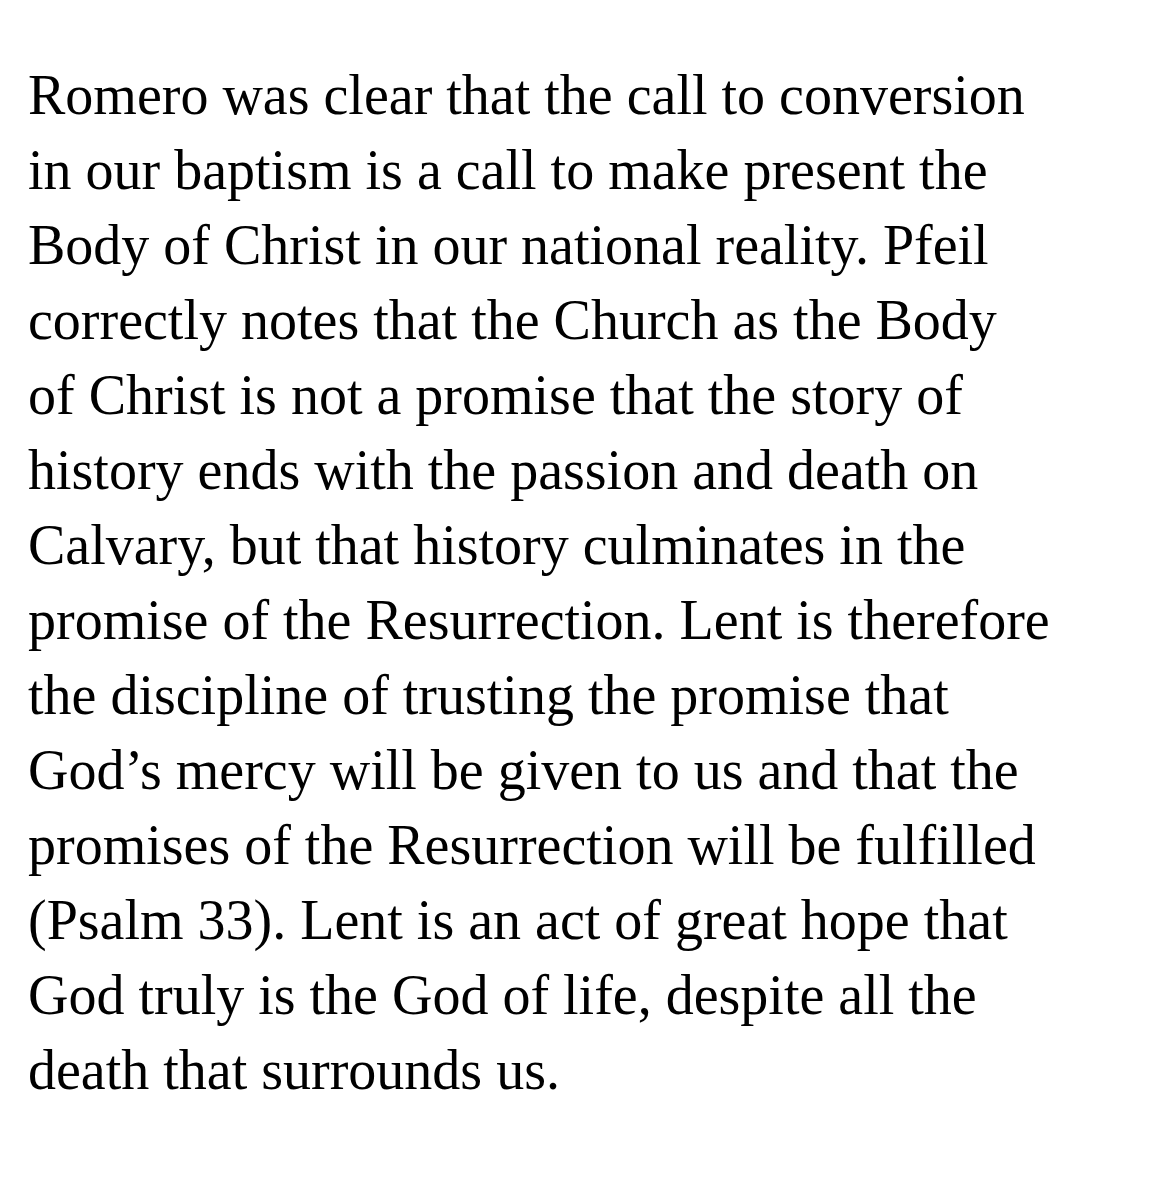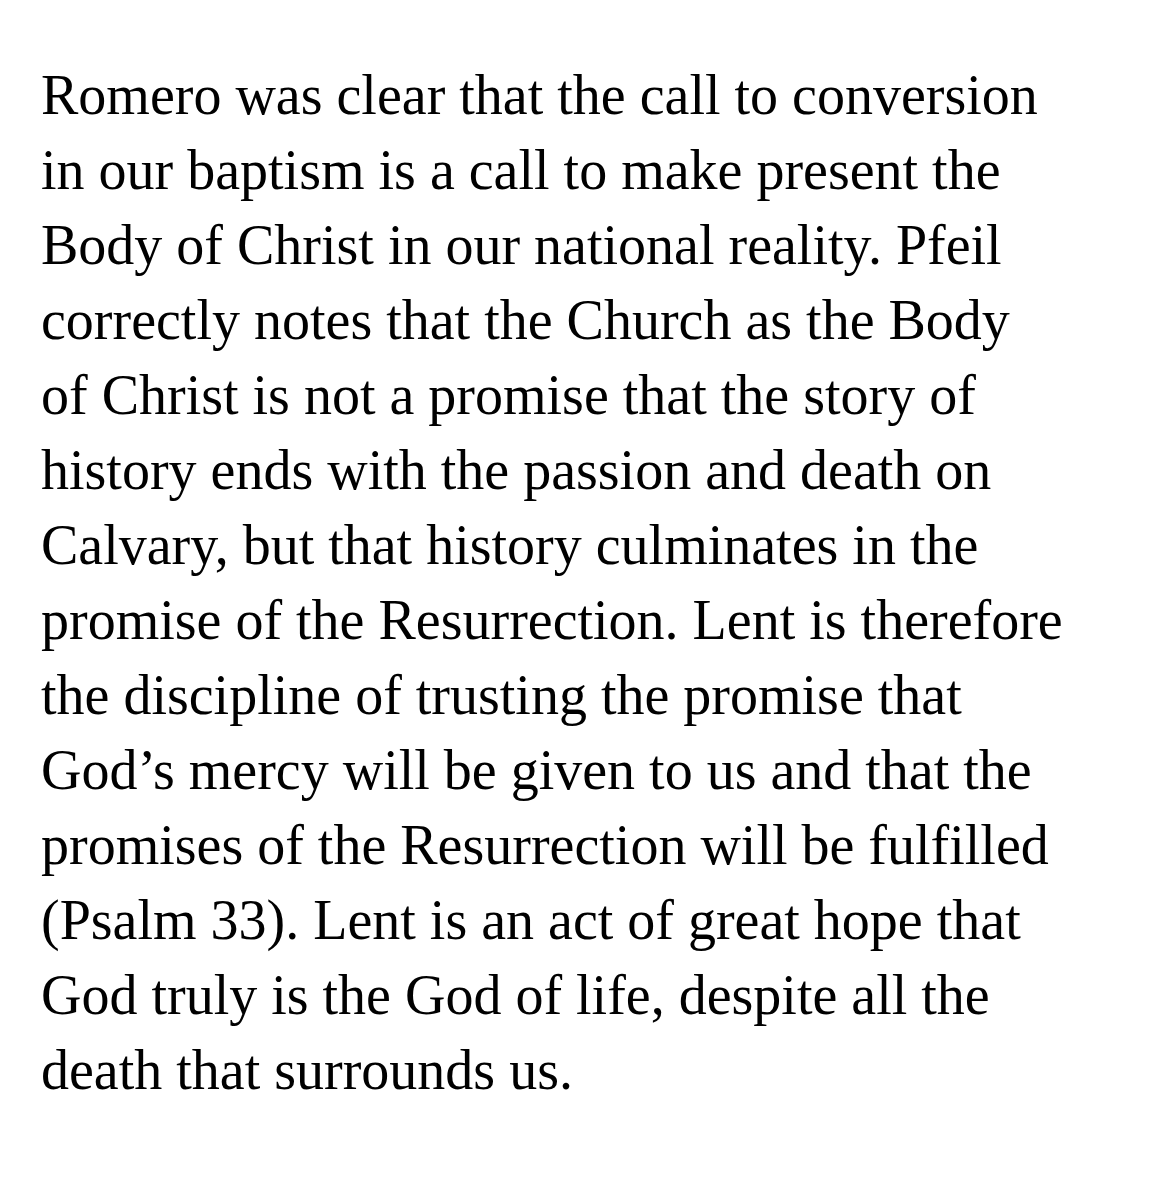--- a/index.html
+++ b/index.html
@@ -9,21 +9,21 @@
   body {
     width: 1170px;
     height: 1179px;
     background: #ffffff;
     overflow: hidden;
   }
   .document {
     box-sizing: border-box;
     width: 1170px;
     height: 1179px;
-    padding: 58px 18px 0 41px;
+    padding: 58px 18px 0 28px;
   }
   .paragraph {
     margin: 0;
     font-family: "Liberation Serif", "DejaVu Serif", serif;
     font-size: 56px;
     line-height: 75px;
     color: #000000;
     white-space: pre-line;
     letter-spacing: 0px;
     text-rendering: optimizeLegibility;

